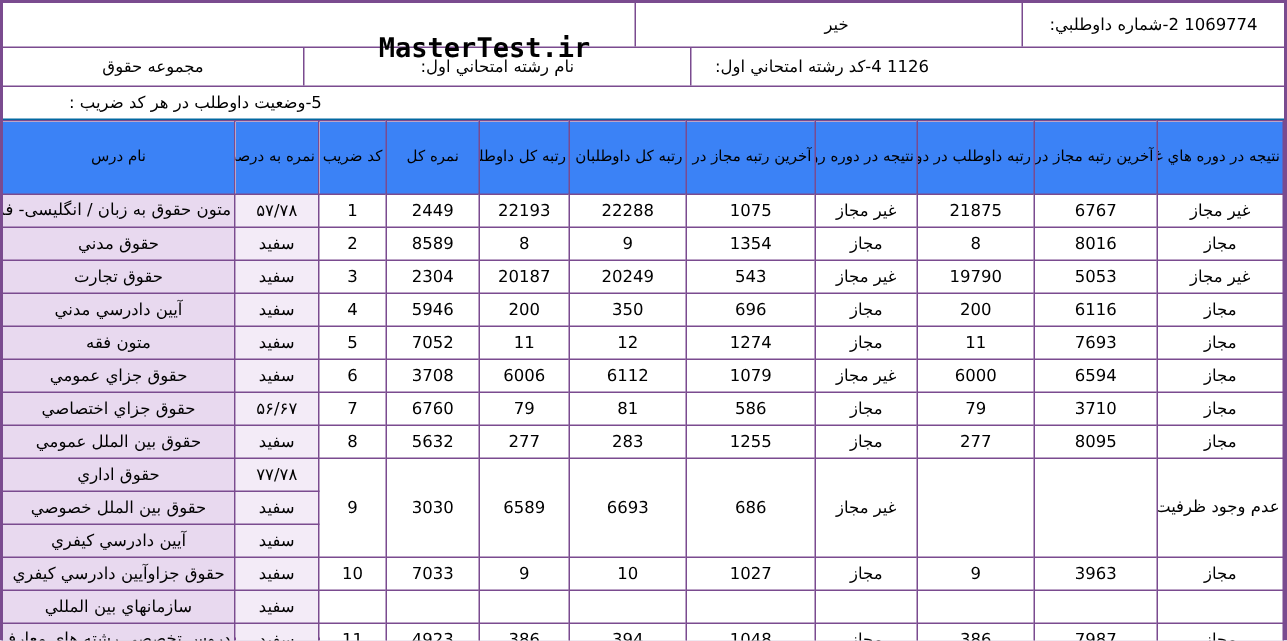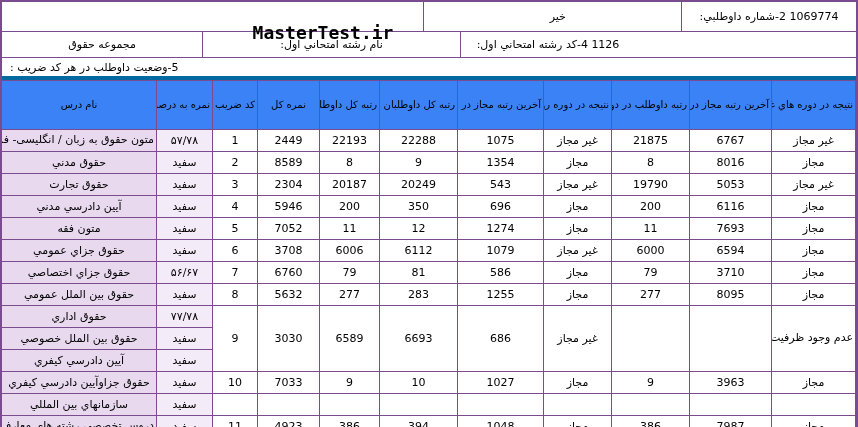--- a/index.html
+++ b/index.html
@@ -63,22 +63,23 @@
     border-left:1px solid #7a4b8f;
     box-sizing:border-box;
     white-space:nowrap;
     padding:0 4px;
   }
   .row2 .cell.last{border-left:none;}
 
   .row3{
     display:flex;
     height:22px;
-    border-bottom:4px solid #0369a1;
-    box-sizing:border-box;
+    border-bottom:1px solid #0369a1;
+    box-sizing:border-box;
+    padding-left:36px;
   }
   .row3 .cell{
     display:flex;align-items:center;justify-content:flex-start;
     font-size:11px;
     box-sizing:border-box;
     padding:0 8px;
     white-space:nowrap;
   }
 
   

